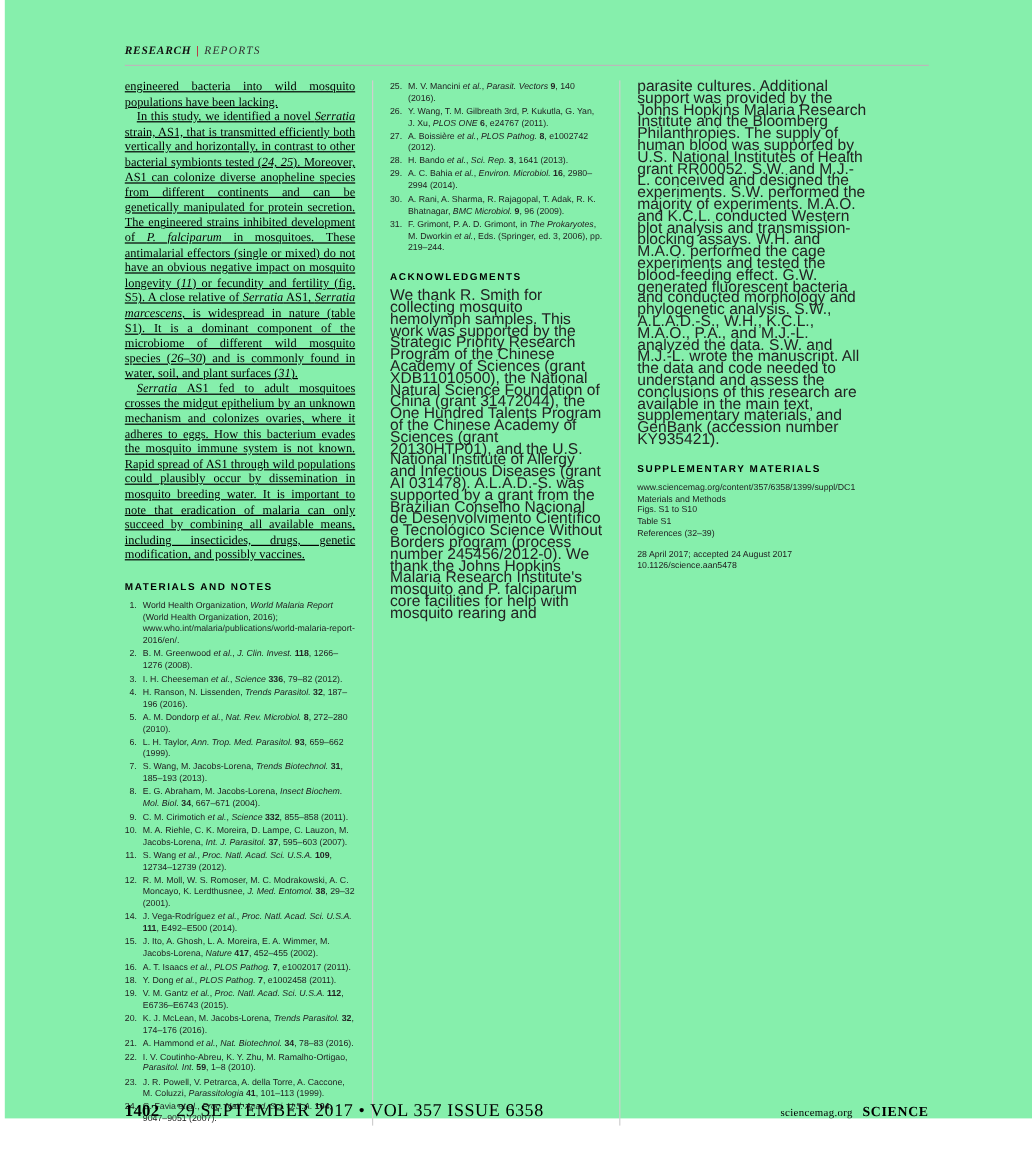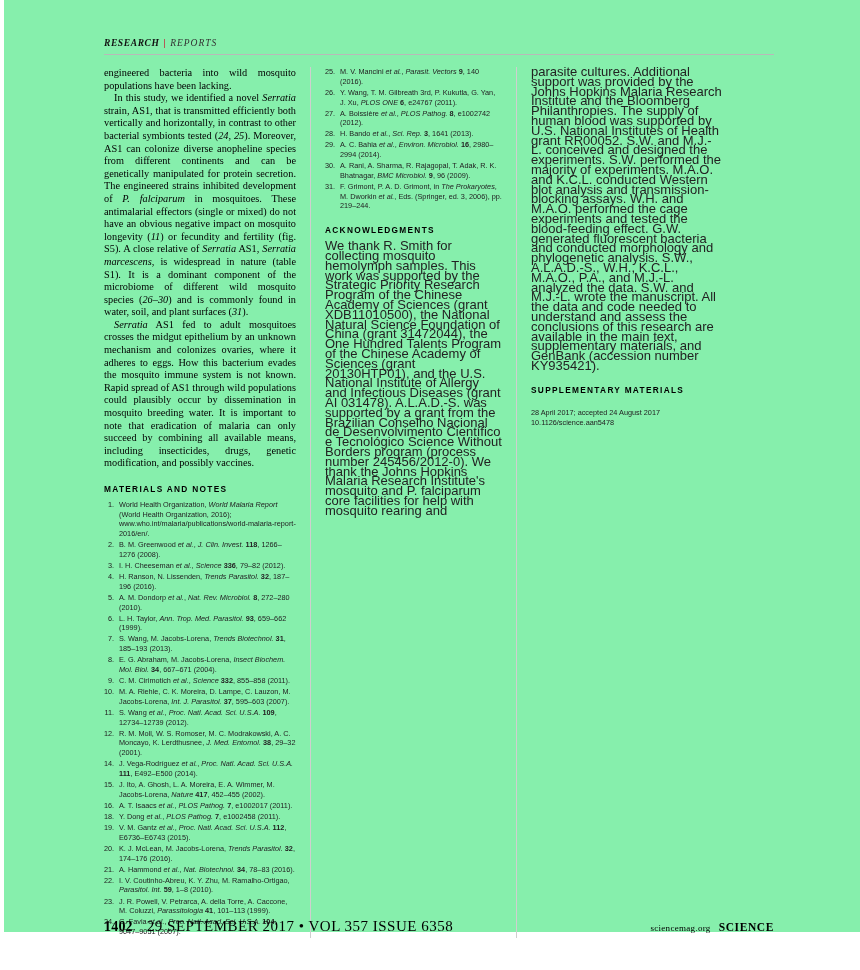--- a/index.html
+++ b/index.html
@@ -71,20 +71,21 @@
   .col.c2 { padding-left: 14px; padding-right: 14px; border-left: 1px solid #cfcfcf; }
   .col.c3 { padding-left: 14px; border-left: 1px solid #cfcfcf; }
 
   
   .bodytext {
     font-family: "Liberation Serif", serif;
     font-size: 10.3px;
     line-height: 12.6px;
     text-align: justify;
     hyphens: auto;
+    text-decoration: underline;
     -webkit-hyphens: auto;
   }
   .bodytext p { margin: 0; text-indent: 0; }
   .bodytext p + p { text-indent: 10px; }
 
   
   .sechead {
     font-family: "Liberation Sans", sans-serif;
     font-size: 8.3px;
     font-weight: bold;
@@ -310,20 +311,27 @@
           <p>We thank R. Smith for collecting mosquito hemolymph samples. This work was supported by the Strategic Priority Research Program of the Chinese Academy of Sciences (grant XDB11010500), the National Natural Science Foundation of China (grant 31472044), the One Hundred Talents Program of the Chinese Academy of Sciences (grant 20130HTP01), and the U.S. National Institute of Allergy and Infectious Diseases (grant AI 031478). A.L.A.D.-S. was supported by a grant from the Brazilian Conselho Nacional de Desenvolvimento Científico e Tecnológico Science Without Borders program (process number 245456/2012-0). We thank the Johns Hopkins Malaria Research Institute's mosquito and P. falciparum core facilities for help with mosquito rearing and</p>
         </div>
       </div>
 
       <div class="col c3">
         <div class="sanspara">
           <p>parasite cultures. Additional support was provided by the Johns Hopkins Malaria Research Institute and the Bloomberg Philanthropies. The supply of human blood was supported by U.S. National Institutes of Health grant RR00052. S.W. and M.J.-L. conceived and designed the experiments. S.W. performed the majority of experiments. M.A.O. and K.C.L. conducted Western blot analysis and transmission-blocking assays. W.H. and M.A.O. performed the cage experiments and tested the blood-feeding effect. G.W. generated fluorescent bacteria and conducted morphology and phylogenetic analysis. S.W., A.L.A.D.-S., W.H., K.C.L., M.A.O., P.A., and M.J.-L. analyzed the data. S.W. and M.J.-L. wrote the manuscript. All the data and code needed to understand and assess the conclusions of this research are available in the main text, supplementary materials, and GenBank (accession number KY935421).</p>
         </div>
 
         <div class="sechead">SUPPLEMENTARY MATERIALS</div>
+        <div class="suppl-lines">
+            <div>www.sciencemag.org/content/357/6358/1399/suppl/DC1</div>
+            <div>Materials and Methods</div>
+            <div>Figs. S1 to S10</div>
+            <div>Table S1</div>
+            <div>References (32–39)</div>
+          </div>
         <div class="suppl-gap"></div>
         <div class="suppl-lines">
           <div>28 April 2017; accepted 24 August 2017</div>
           <div>10.1126/science.aan5478</div>
         </div>
       </div>
     </div>
 
   </div>
 

